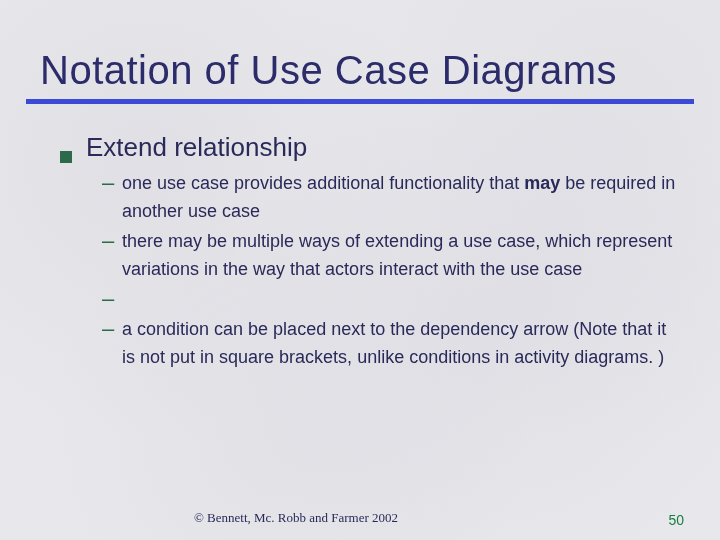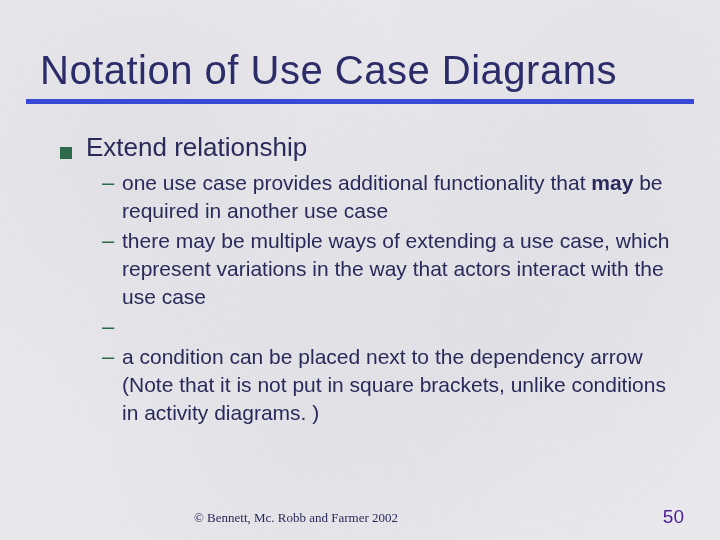--- a/index.html
+++ b/index.html
@@ -31,21 +31,21 @@
   .underline {
     height: 5px;
     background: #3a4ad6;
     margin: 6px 26px 0 26px;
   }
   .content {
     padding: 28px 36px 0 60px;
   }
   .bullet-row {
     display: flex;
-    align-items: center;
+    align-items: flex-end;
     margin-bottom: 6px;
   }
   .square-bullet {
     width: 12px;
     height: 12px;
     background: #2c6a4a;
     flex: 0 0 12px;
     margin-top: 10px;
     margin-right: 14px;
   }
@@ -63,43 +63,43 @@
     margin-top: 2px;
   }
   .dash {
     color: #2c6a4a;
     font-size: 22px;
     width: 20px;
     flex: 0 0 20px;
     line-height: 28px;
   }
   .sub-text {
-    font-size: 21px;
+    font-size: 18px;
     color: #2a2a5a;
     line-height: 28px;
   }
   .sub-text b {
     font-weight: bold;
   }
   .footer {
     position: absolute;
     bottom: 14px;
     left: 0;
     width: 592px;
     text-align: center;
     font-family: "Times New Roman", serif;
     font-size: 13px;
     color: #2a2a5a;
   }
   .page-num {
     position: absolute;
     bottom: 12px;
     right: 36px;
-    font-size: 19px;
-    color: #4c1d95;
+    font-size: 14px;
+    color: #15803d;
   }
 </style>
 </head>
 <body>
 
 <div class="title">Notation of Use Case Diagrams</div>
 <div class="underline"></div>
 
 <div class="content">
   <div class="bullet-row">

